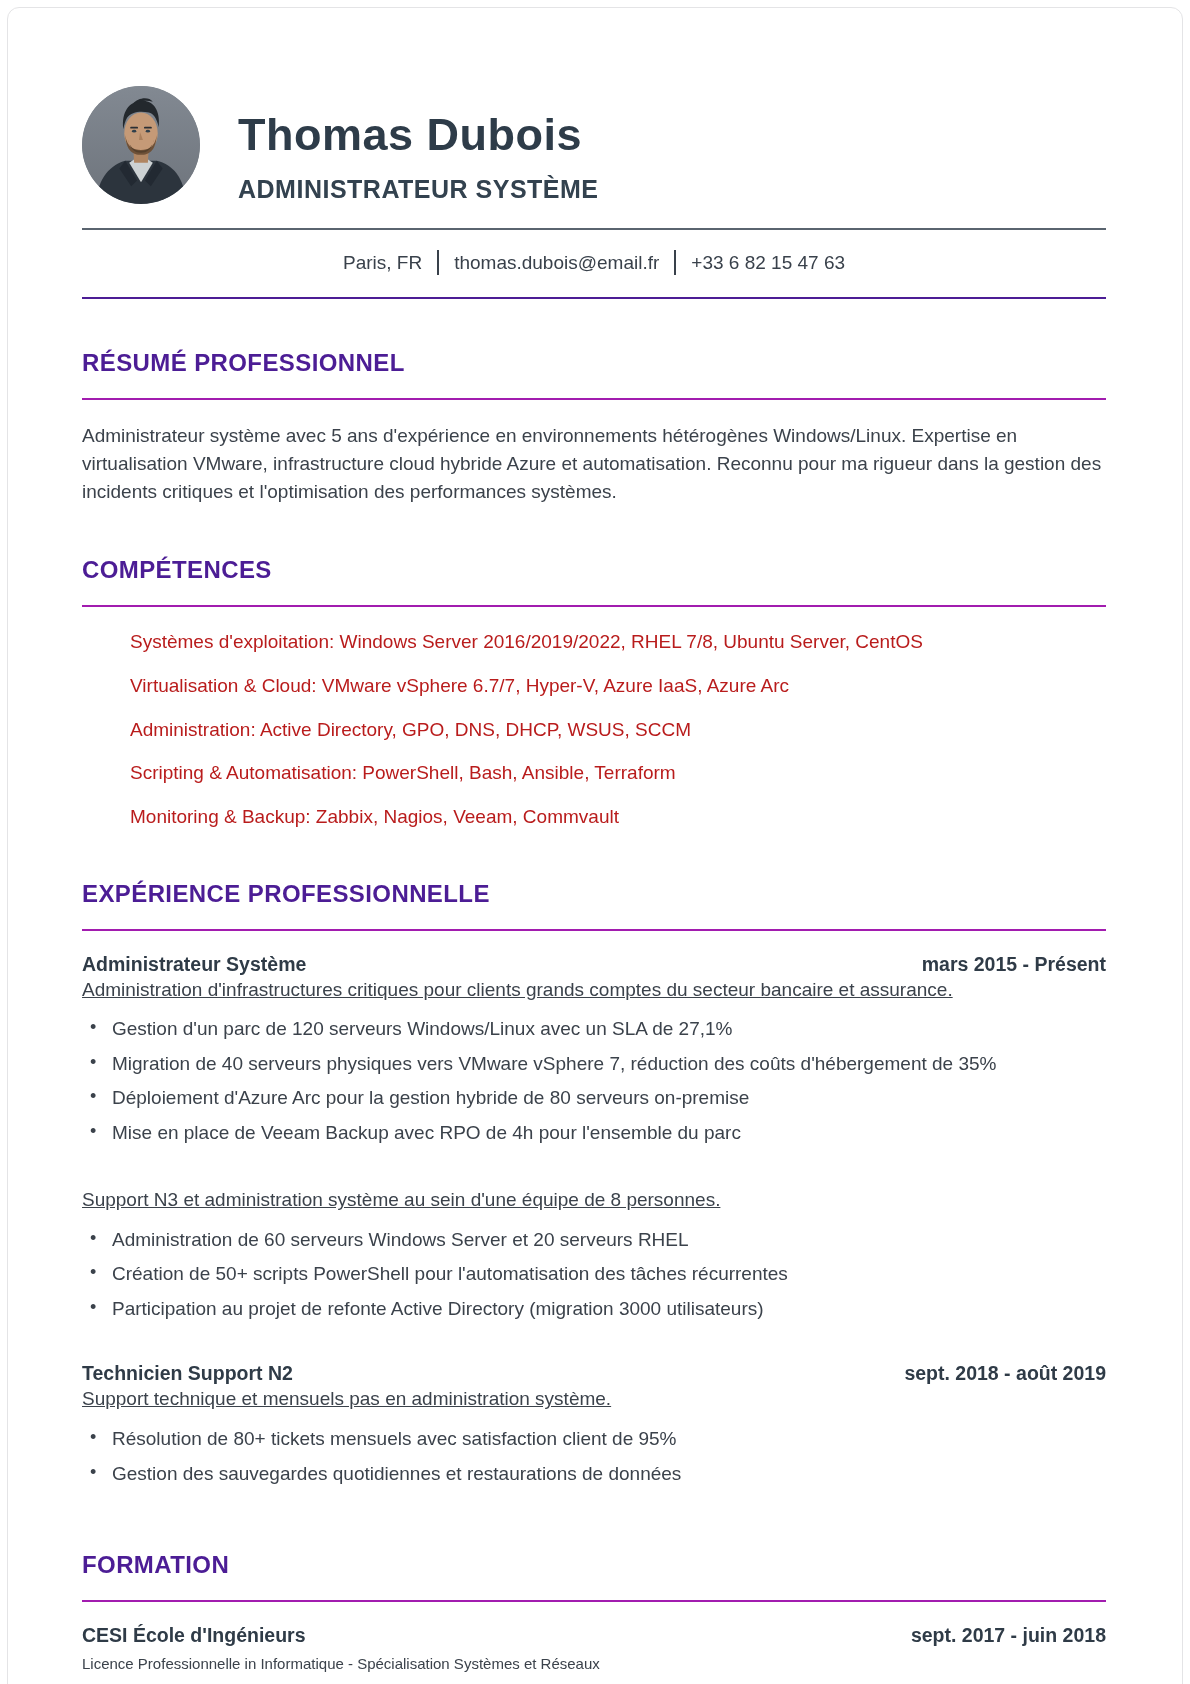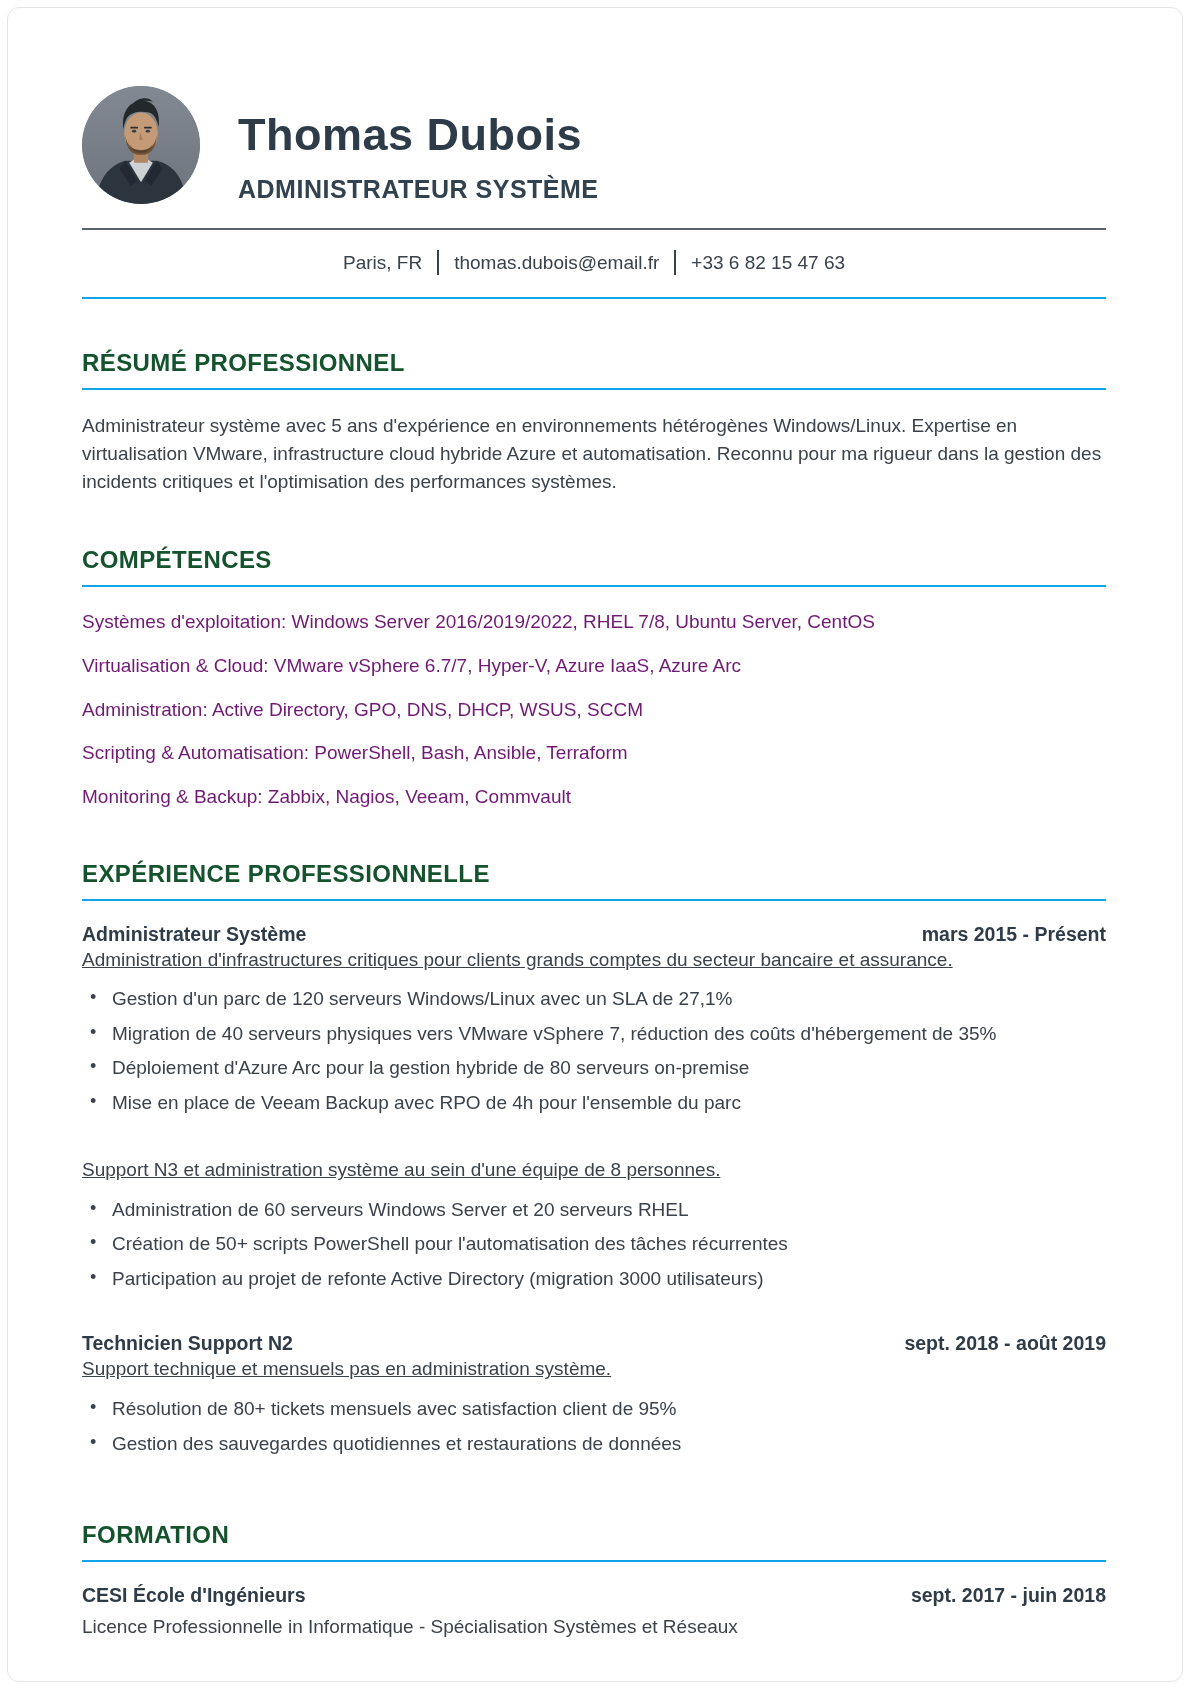--- a/index.html
+++ b/index.html
@@ -42,60 +42,61 @@
     font-size: 25px;
     font-weight: 700;
     color: #33424f;
     letter-spacing: 0.5px;
   }
 
   
   .contact-bar {
     margin-top: 24px;
     border-top: 2px solid #5a646f;
-    border-bottom: 2px solid #0ea5e9;
+    border-bottom: 2px solid #4c1d95;
     padding: 20px 0 22px 0;
     display: flex;
     justify-content: center;
     align-items: center;
     gap: 15px;
     font-size: 19px;
     color: #39414b;
   }
   .v-divider {
     width: 2px; height: 25px;
     background: #39414b;
     display: inline-block;
   }
 
   
   .section-heading {
     font-size: 24px;
     font-weight: 700;
-    color: #14532d;
+    color: #4c1d95;
     letter-spacing: 0.4px;
-    border-bottom: 2px solid #0ea5e9;
-    padding-bottom: 11px;
+    border-bottom: 2px solid #a21caf;
+    padding-bottom: 21px;
     margin-top: 50px;
     margin-bottom: 22px;
   }
   .section-heading.extra-gap { margin-top: 64px; }
 
   .summary-text {
     font-size: 19px;
     line-height: 1.48;
     color: #3b424b;
   }
 
   .skills-list { list-style: none; }
   .skill-item {
     font-size: 19px;
-    color: #701a75;
+    color: #b91c1c;
     margin-bottom: 18px;
     line-height: 1.35;
+    margin-left: 48px;
   }
 
   
   .job { margin-bottom: 40px; }
   .job:last-child { margin-bottom: 0; }
   .job-header {
     display: flex;
     justify-content: space-between;
     align-items: baseline;
   }
@@ -130,21 +131,21 @@
     position: absolute;
     left: 8px;
     top: -1px;
     font-size: 18px;
     color: #3b424b;
   }
 
   
   .edu-degree {
     margin-top: 6px;
-    font-size: 19px;
+    font-size: 15px;
     color: #3b424b;
     line-height: 1.45;
   }
 </style>
 </head>
 <body>
 
 <div class="page-card">
 
   <div class="header">

